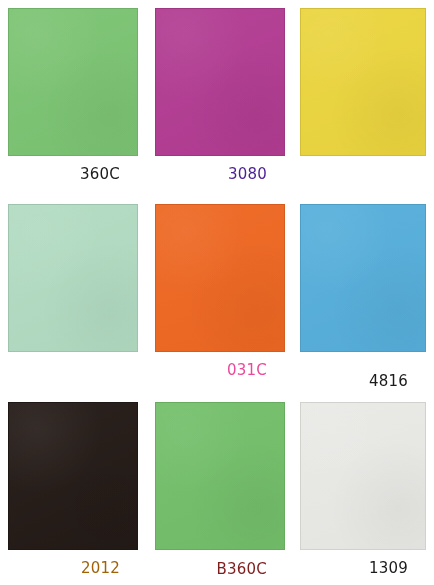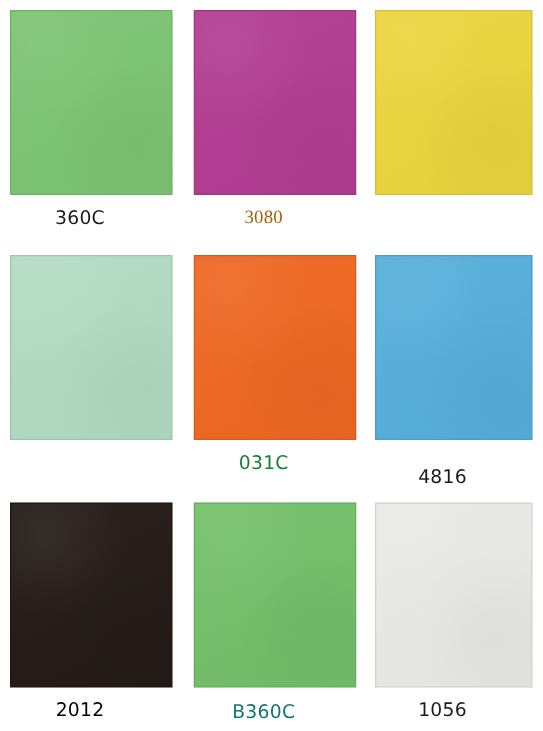--- a/index.html
+++ b/index.html
@@ -57,21 +57,21 @@
   }
 
   .swatch-label {
     display: block;
     width: 100%;
     margin-top: 9px;
     font-size: 15px;
     line-height: 19px;
     letter-spacing: 0.2px;
     color: #1b1b1b;
-    text-align: center;
+    text-align: right;
     
     padding-right: 18px;
     box-sizing: border-box;
     white-space: nowrap;
   }
 
   
   .col-1 { left: 8px;   width: 130px; }
   .col-2 { left: 155px; width: 130px; }
   .col-3 { left: 300px; width: 126px; }
@@ -86,49 +86,49 @@
 
 <div id="swatch-grid" style="background-color: rgb(255, 255, 255);">
 
   <div class="swatch-row row-1">
     <div class="swatch-cell col-1">
       <div class="swatch-chip" style="background-color: rgb(124, 196, 115);"></div>
       <span class="swatch-label" style="color: rgb(27, 27, 27);">360C</span>
     </div>
     <div class="swatch-cell col-2">
       <div class="swatch-chip" style="background-color: rgb(178, 60, 146);"></div>
-      <span class="swatch-label" style="color: #a16207; font-family: Liberation Serif, serif;">3080</span>
+      <span class="swatch-label" style="color: #4c1d95;">3080</span>
     </div>
     <div class="swatch-cell col-3">
       <div class="swatch-chip" style="background-color: rgb(235, 213, 62);"></div>
     </div>
   </div>
 
   <div class="swatch-row row-2">
     <div class="swatch-cell col-1">
       <div class="swatch-chip" style="background-color: rgb(178, 219, 194);"></div>
     </div>
     <div class="swatch-cell col-2">
       <div class="swatch-chip" style="background-color: rgb(238, 103, 34);"></div>
-      <span class="swatch-label" style="color: #15803d;">031C</span>
+      <span class="swatch-label" style="color: #ec4899;">031C</span>
     </div>
     <div class="swatch-cell col-3">
       <div class="swatch-chip" style="background-color: rgb(86, 175, 219);"></div>
       <span class="swatch-label" style="color: rgb(27, 27, 27); margin-top: 20px;">4816</span>
     </div>
   </div>
 
   <div class="swatch-row row-3">
     <div class="swatch-cell col-1">
       <div class="swatch-chip" style="background-color: rgb(35, 26, 22);"></div>
-      <span class="swatch-label" style="color: #000000;">2012</span>
+      <span class="swatch-label" style="color: #a16207;">2012</span>
     </div>
     <div class="swatch-cell col-2">
       <div class="swatch-chip" style="background-color: rgb(115, 191, 106);"></div>
-      <span class="swatch-label" style="color: #0f766e; margin-top: 10px;">B360C</span>
+      <span class="swatch-label" style="color: #7f1d1d; margin-top: 10px;">B360C</span>
     </div>
     <div class="swatch-cell col-3">
       <div class="swatch-chip" style="background-color: rgb(233, 234, 230);"></div>
-      <span class="swatch-label" style="color: rgb(27, 27, 27);">1056</span>
+      <span class="swatch-label" style="color: rgb(27, 27, 27);">1309</span>
     </div>
   </div>
 
 </div>
 
 </body></html>

